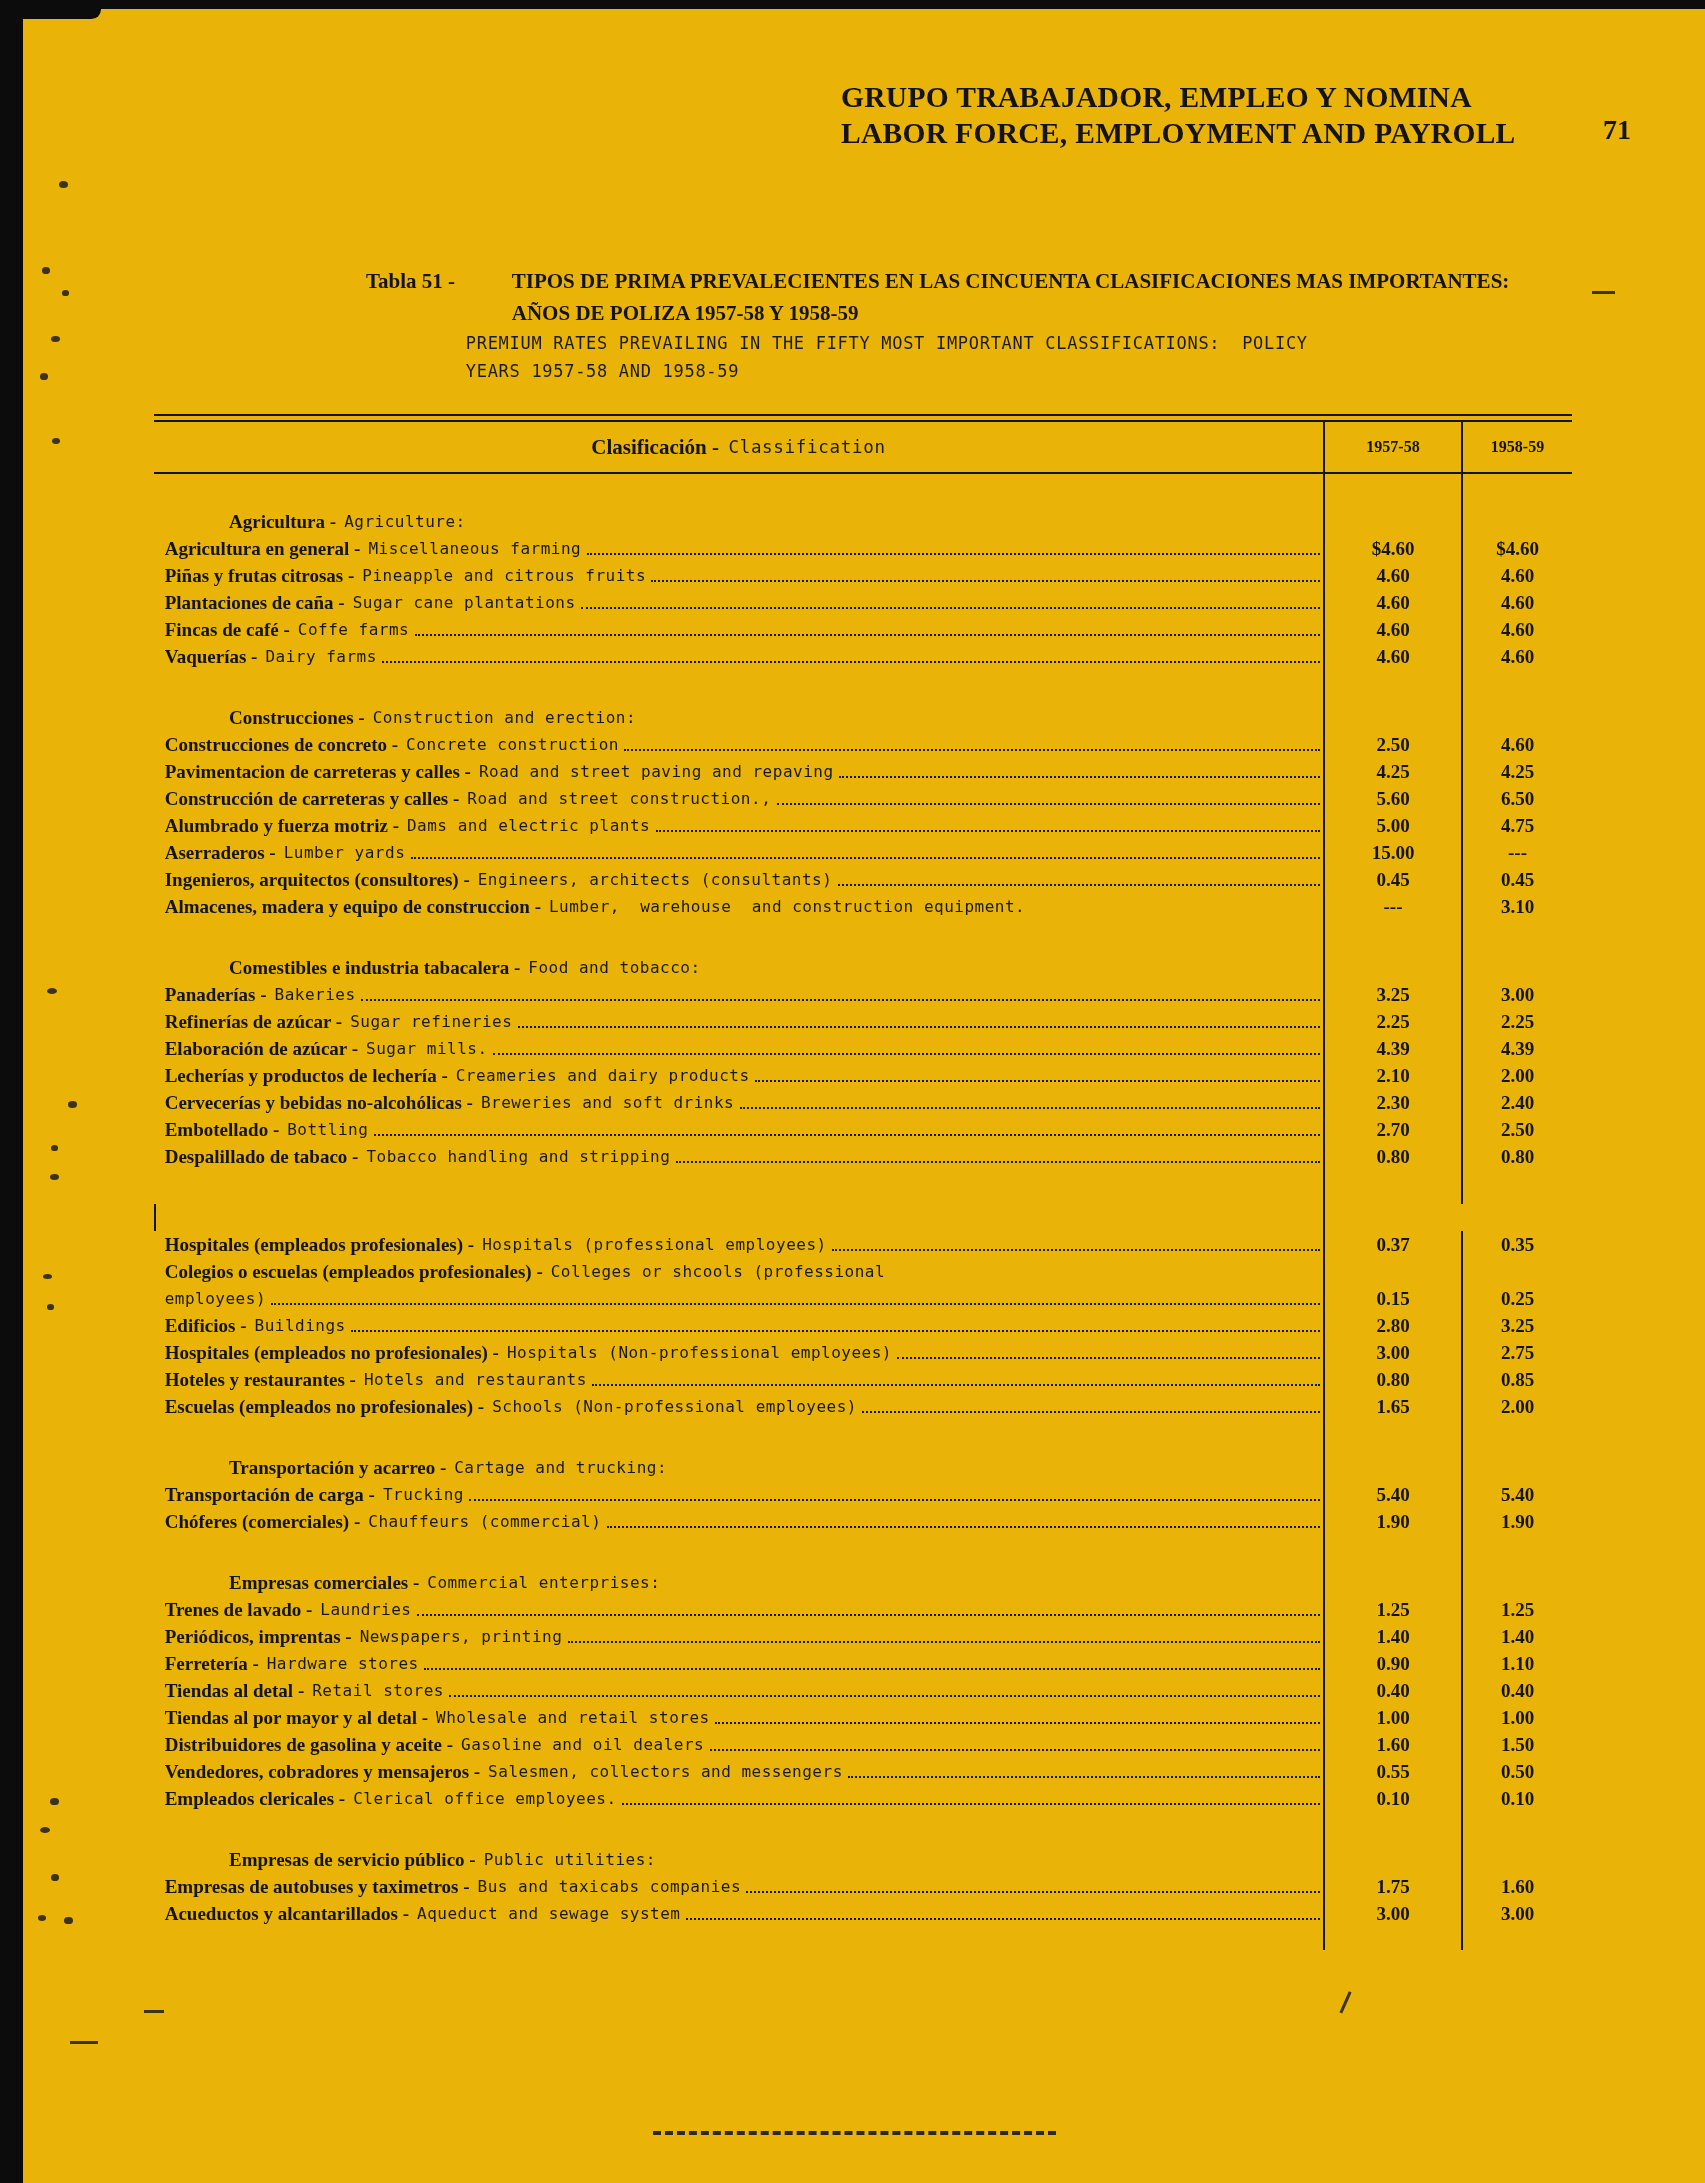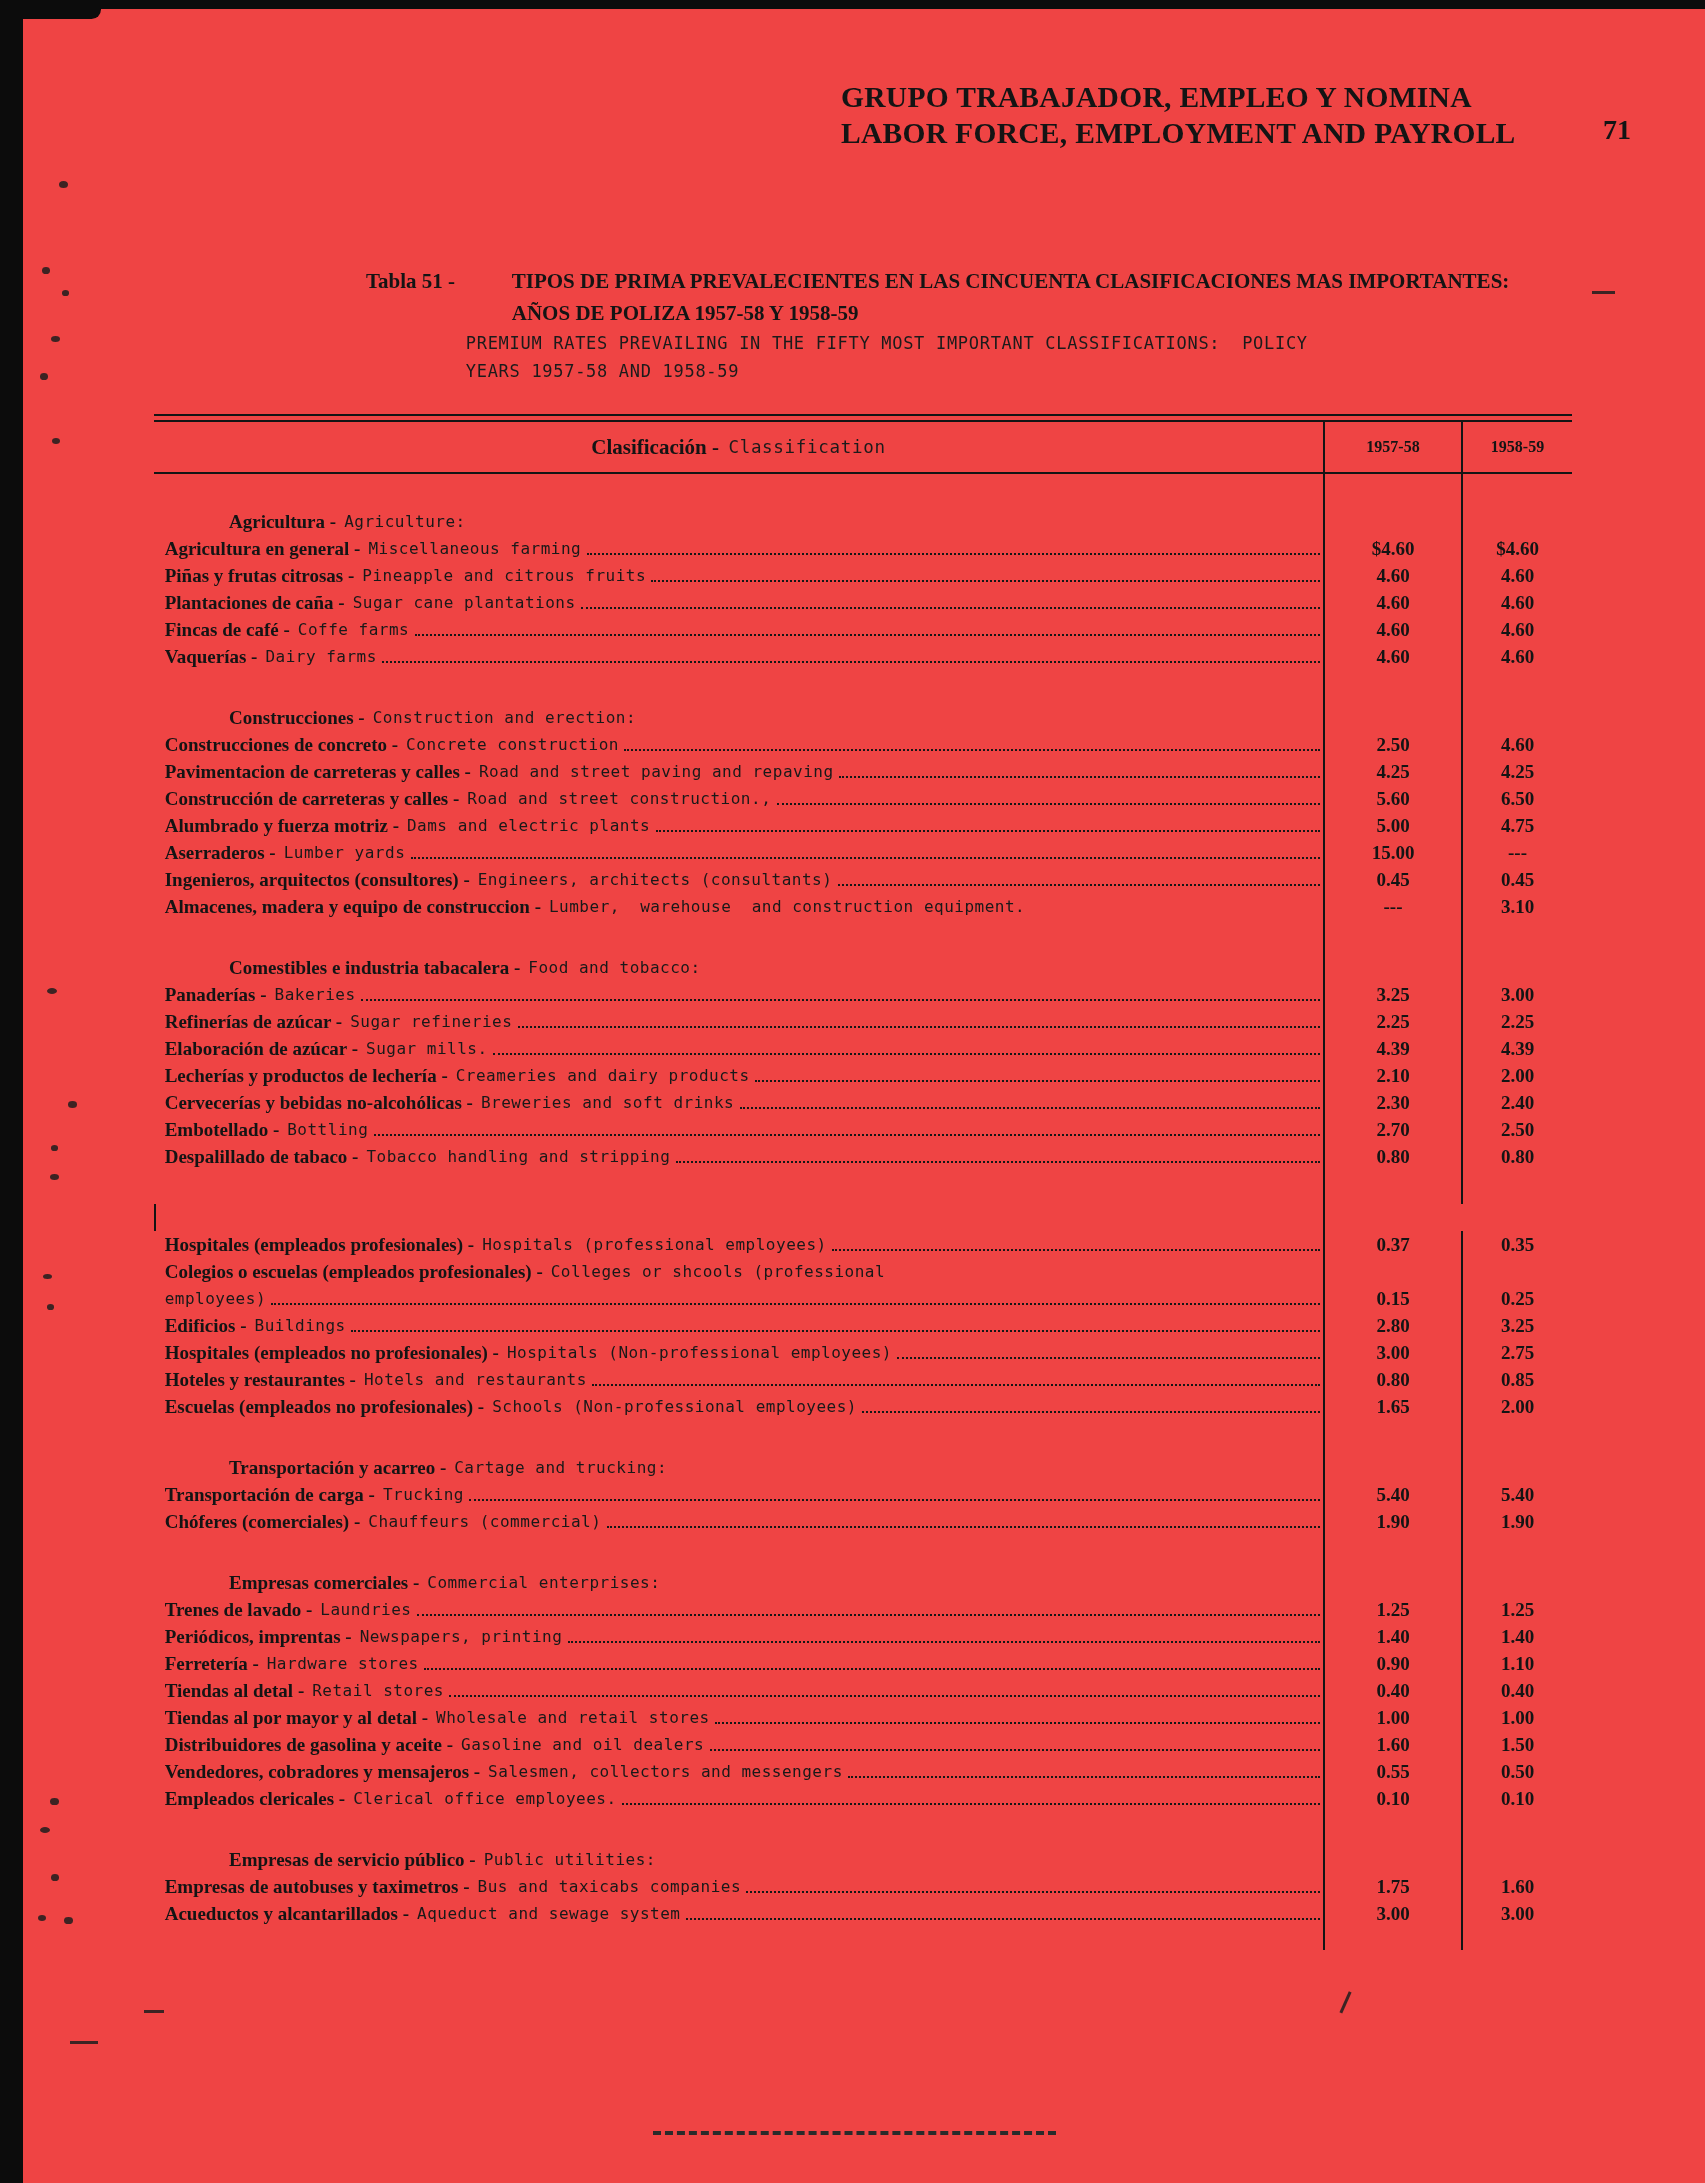--- a/index.html
+++ b/index.html
@@ -1,17 +1,17 @@
 <!DOCTYPE html>
 <html style="font-size:10.7px"><head>
 <meta charset="utf-8">
 <style>
   html,body{margin:0;padding:0;}
   body{background:#3a3a3a;}
-  .page{position:relative;width:1706px;height:2183px;background:#ef4444;overflow:hidden;
+  .page{position:relative;width:1706px;height:2183px;background:#eab308;overflow:hidden;
         font-family:"Liberation Serif","DejaVu Serif",serif;color:#141414;}
   .bar-left{position:absolute;left:0;top:0;width:23px;height:2183px;background:#0c0c0c;}
   .bar-top{position:absolute;left:0;top:0;width:1706px;height:8.7px;background:#0c0c0c;}
   .corner{position:absolute;left:0;top:0;width:101px;height:19px;background:#0c0c0c;border-bottom-right-radius:9.4px;}
 
   .pagehead{position:absolute;left:841px;top:79px;font-weight:bold;font-size:29.5px;line-height:36px;letter-spacing:0.3px;}
   .pagenum{position:absolute;left:1603px;top:114px;font-weight:bold;font-size:28px;}
 
   .titleblock{position:absolute;left:366px;top:265px;width:1222px;}
   .t-row{display:flex;align-items:flex-start;}

